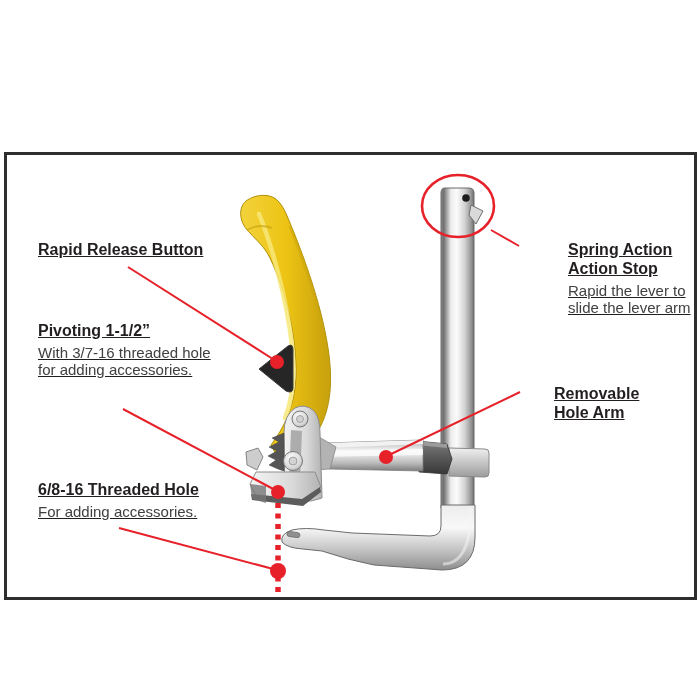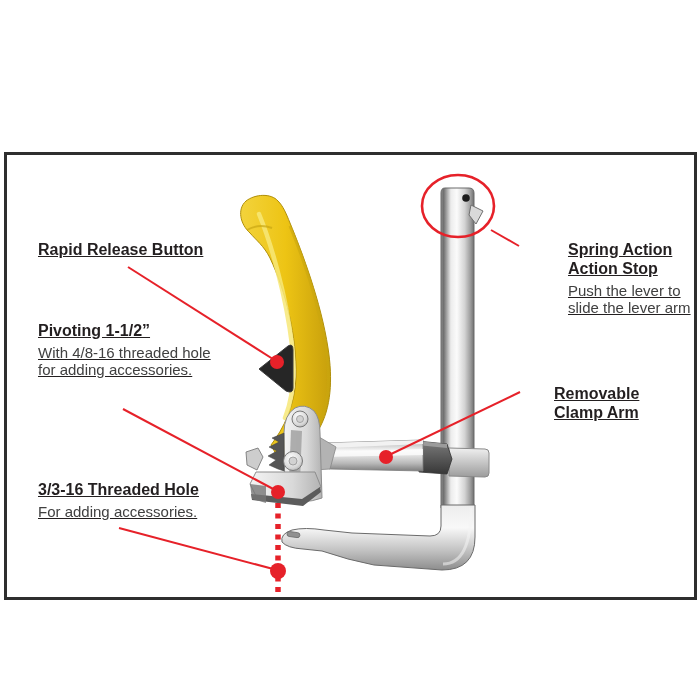--- a/index.html
+++ b/index.html
@@ -140,37 +140,37 @@
   </g>
 </svg>
 
 <div class="callout" style="left:38px;top:240px;">
   <div class="t">Rapid Release Button</div>
 </div>
 
 <div class="callout" style="left:38px;top:321px;">
   <div class="t">Pivoting 1-1/2”</div>
   <div class="d-group">
-    <div class="d">With 4/8-16 threaded hole</div>
+    <div class="d">With 3/7-16 threaded hole</div>
     <div class="d">for adding accessories.</div>
   </div>
 </div>
 
 <div class="callout" style="left:38px;top:480px;">
-  <div class="t">3/3-16 Threaded Hole</div>
+  <div class="t">6/8-16 Threaded Hole</div>
   <div class="d-group">
     <div class="d">For adding accessories.</div>
   </div>
 </div>
 
 <div class="callout" style="left:527px;top:240px;margin-left:41px;">
   <div class="t">Spring Action</div>
   <div class="t">Action Stop</div>
   <div class="d-group">
-    <div class="d">Push the lever to</div>
+    <div class="d">Rapid the lever to</div>
     <div class="d">slide the lever arm</div>
   </div>
 </div>
 
 <div class="callout" style="left:554px;top:384px;">
   <div class="t">Removable</div>
-  <div class="t">Clamp Arm</div>
+  <div class="t">Hole Arm</div>
 </div>
 
 </body></html>

